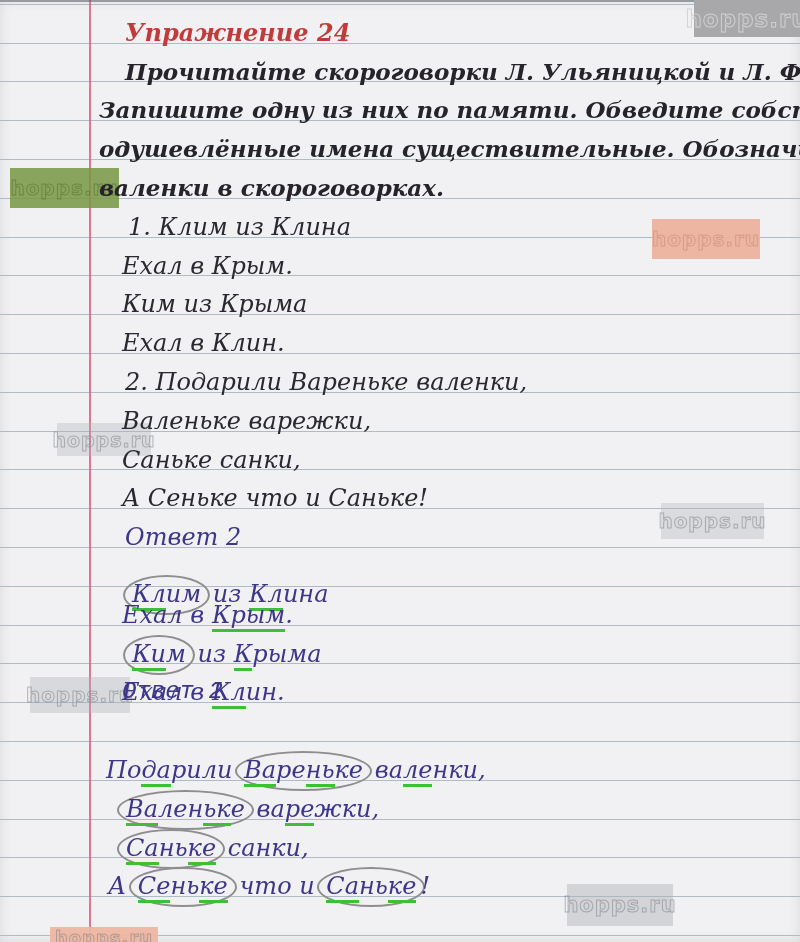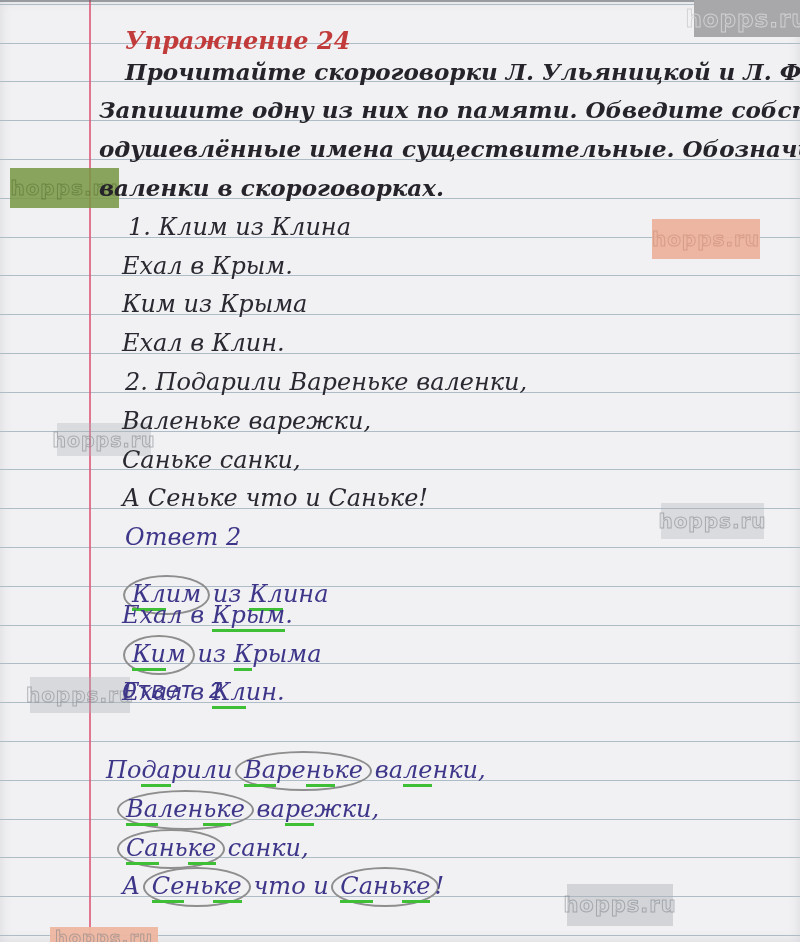--- a/index.html
+++ b/index.html
@@ -7,21 +7,21 @@
   #page{position:relative;width:800px;height:942px;background:var(--paper,#f1f1f3);overflow:hidden;
         box-shadow:inset 0 0 12px rgba(100,106,116,0.18);}
   .rules{position:absolute;left:0;right:0;top:-34.3px;bottom:0;
         background:repeating-linear-gradient(180deg,transparent 0px,transparent 37.8px,var(--rule,#adbcc7) 37.8px,var(--rule,#adbcc7) 38.8px);}
   .top-edge{position:absolute;top:0;left:0;right:0;height:2px;background:rgba(88,94,100,0.55);}
   .margin{position:absolute;left:89px;top:0;width:2px;height:100%;background:var(--margin,#dd5878);opacity:.8;}
 
   
   .hw{position:absolute;white-space:nowrap;font-family:"DejaVu Serif",serif;font-style:italic;
       font-size:24px;line-height:34px;height:34px;}
-  .ink-title{color:var(--ink-title,#c23b3b);font-weight:700;margin-top:8px;}
+  .ink-title{color:var(--ink-title,#c23b3b);font-weight:700;}
   .ink-task{color:var(--ink-task,#26242a);font-weight:700;font-size:23px;}
   .ink-verse{color:var(--ink-verse,#2a2830);}
   .ink-answer{color:var(--ink-answer,#3e3689);}
   .seg{display:inline;}
   .circled{display:inline-block;border:2px solid var(--circle,#8e8e8e);border-radius:50%;
            padding:0 7px 2px;margin:-6px -5px -2px -5px;}
   .u{border-bottom:3px solid var(--green,#3fbf35);}
 
   
   .wm{position:absolute;display:flex;align-items:center;justify-content:center;
@@ -89,15 +89,15 @@
       <div class="hw ink-verse" style="left: 122px; top: 481.4px;"><span class="seg"><span>А Сеньке что и Саньке!</span></span></div>
       <div class="hw ink-answer" style="left: 125px; top: 520.2px;"><span class="seg"><span>Ответ 2</span></span></div>
       <div class="hw ink-answer" style="left: 128px; top: 559px; margin-top: 18px;"><span class="seg circled"><span class="u">Кл</span><span>им</span></span><span class="seg"><span> из </span></span><span class="seg"><span class="u">Кл</span><span>ина</span></span></div>
       <div class="hw ink-answer" style="left: 122px; top: 597.8px;"><span class="seg"><span>Ехал в </span><span class="u">Крым</span><span>.</span></span></div>
       <div class="hw ink-answer" style="left: 128px; top: 636.6px;"><span class="seg circled"><span class="u">Ки</span><span>м</span></span><span class="seg"><span> из </span></span><span class="seg"><span class="u">К</span><span>рыма</span></span></div>
       <div class="hw ink-answer" style="left: 122px; top: 675.4px;"><span class="seg"><span>Ехал в </span><span class="u">Кл</span><span>ин.</span></span></div>
       <div class="hw ink-answer" style="left: 122px; top: 675px; font-family: Liberation Mono, monospace;"><span class="seg"><span>Ответ 2</span></span></div>
       <div class="hw ink-answer" style="left: 106px; top: 753px;"><span class="seg"><span>По</span><span class="u">да</span><span>рили </span></span><span class="seg circled"><span class="u">Ва</span><span>ре</span><span class="u">нь</span><span>ке</span></span><span class="seg"><span> ва</span><span class="u">ле</span><span>нки,</span></span></div>
       <div class="hw ink-answer" style="left: 122px; top: 791.8px;"><span class="seg circled"><span class="u">Ва</span><span>лен</span><span class="u">ьк</span><span>е</span></span><span class="seg"><span> ва</span><span class="u">ре</span><span>жки,</span></span></div>
       <div class="hw ink-answer" style="left: 122px; top: 830.6px;"><span class="seg circled"><span class="u">Са</span><span>нь</span><span class="u">ке</span></span><span class="seg"><span> санки,</span></span></div>
-      <div class="hw ink-answer" style="left: 122px; top: 869.4px;"><span class="seg"><span>А </span></span><span class="seg circled"><span class="u">Се</span><span>нь</span><span class="u">ке</span></span><span class="seg"><span> что и </span></span><span class="seg circled"><span class="u">Са</span><span>нь</span><span class="u">ке</span></span><span class="seg"><span>!</span></span></div>
+      <div class="hw ink-answer" style="left: 108px; top: 869.4px;"><span class="seg"><span>А </span></span><span class="seg circled"><span class="u">Се</span><span>нь</span><span class="u">ке</span></span><span class="seg"><span> что и </span></span><span class="seg circled"><span class="u">Са</span><span>нь</span><span class="u">ке</span></span><span class="seg"><span>!</span></span></div>
     </div>
 </div>
 
 </body></html>

